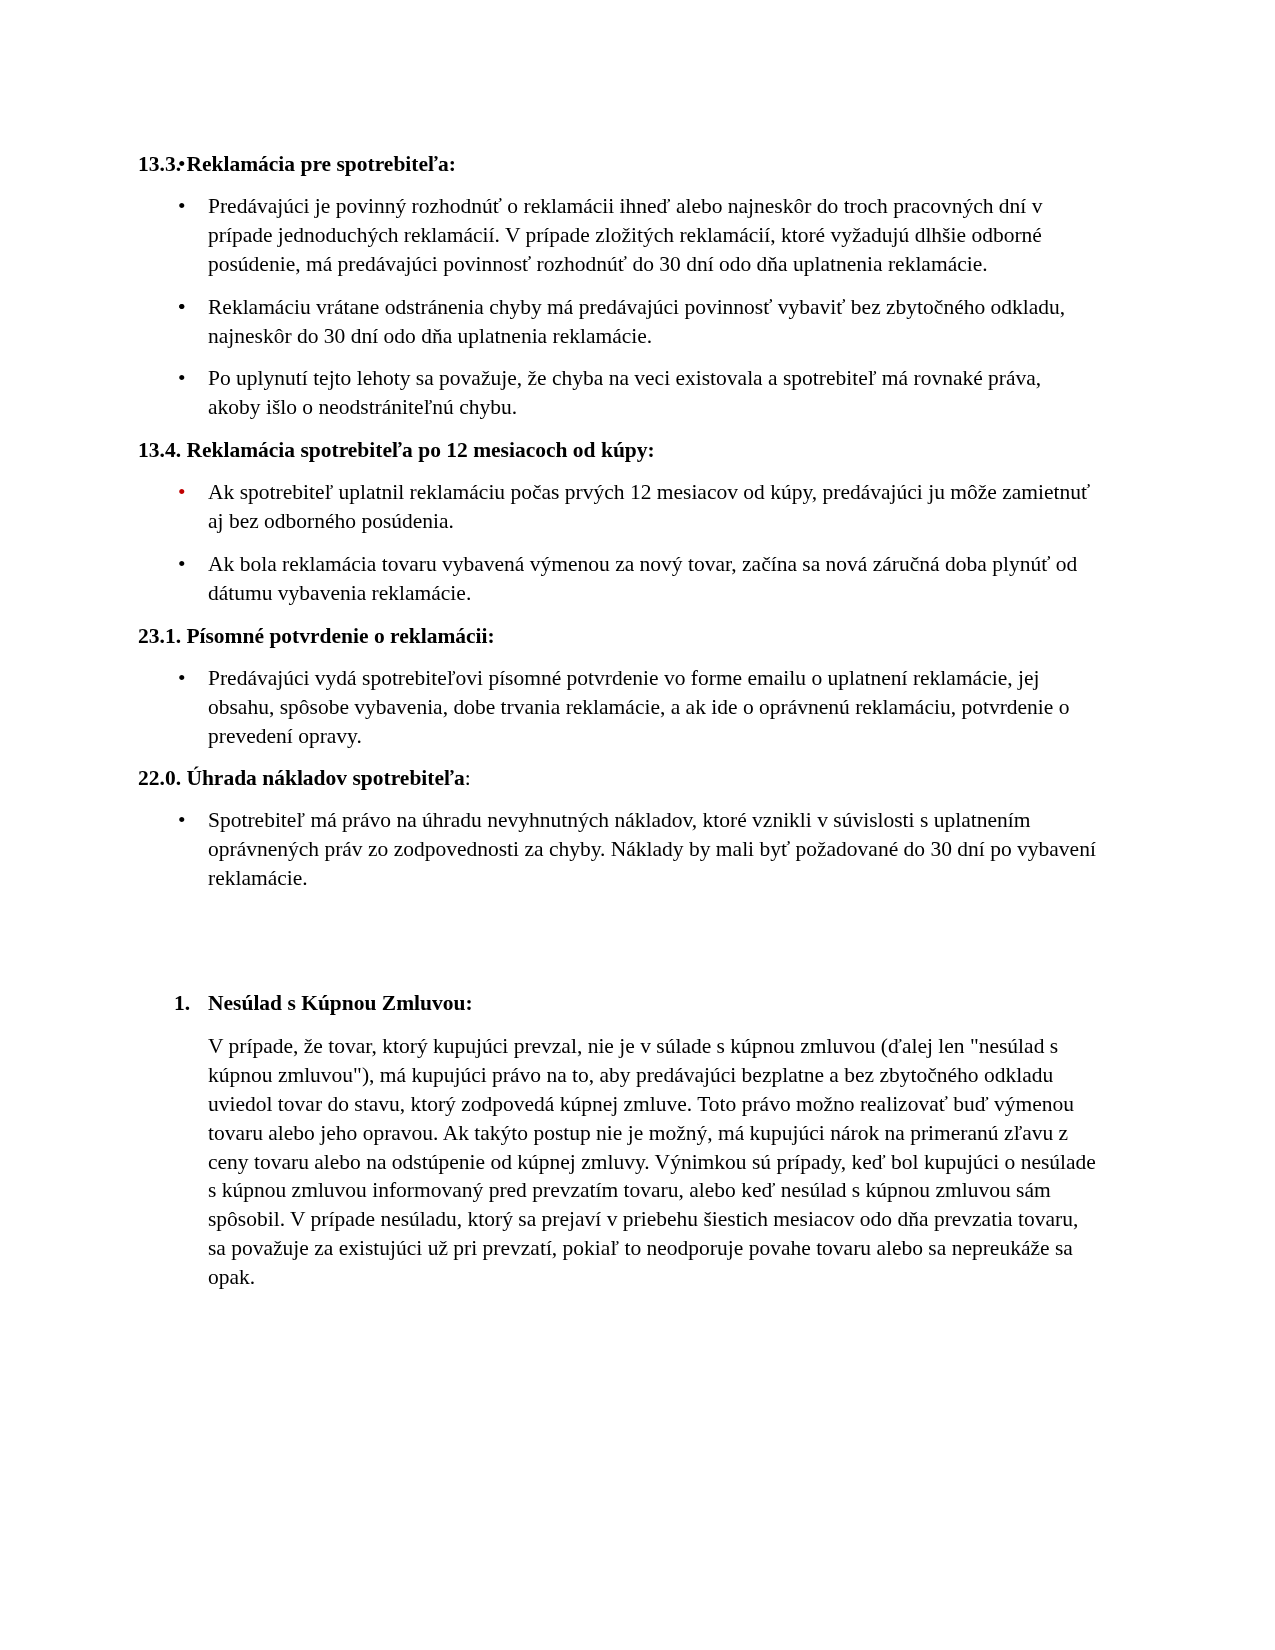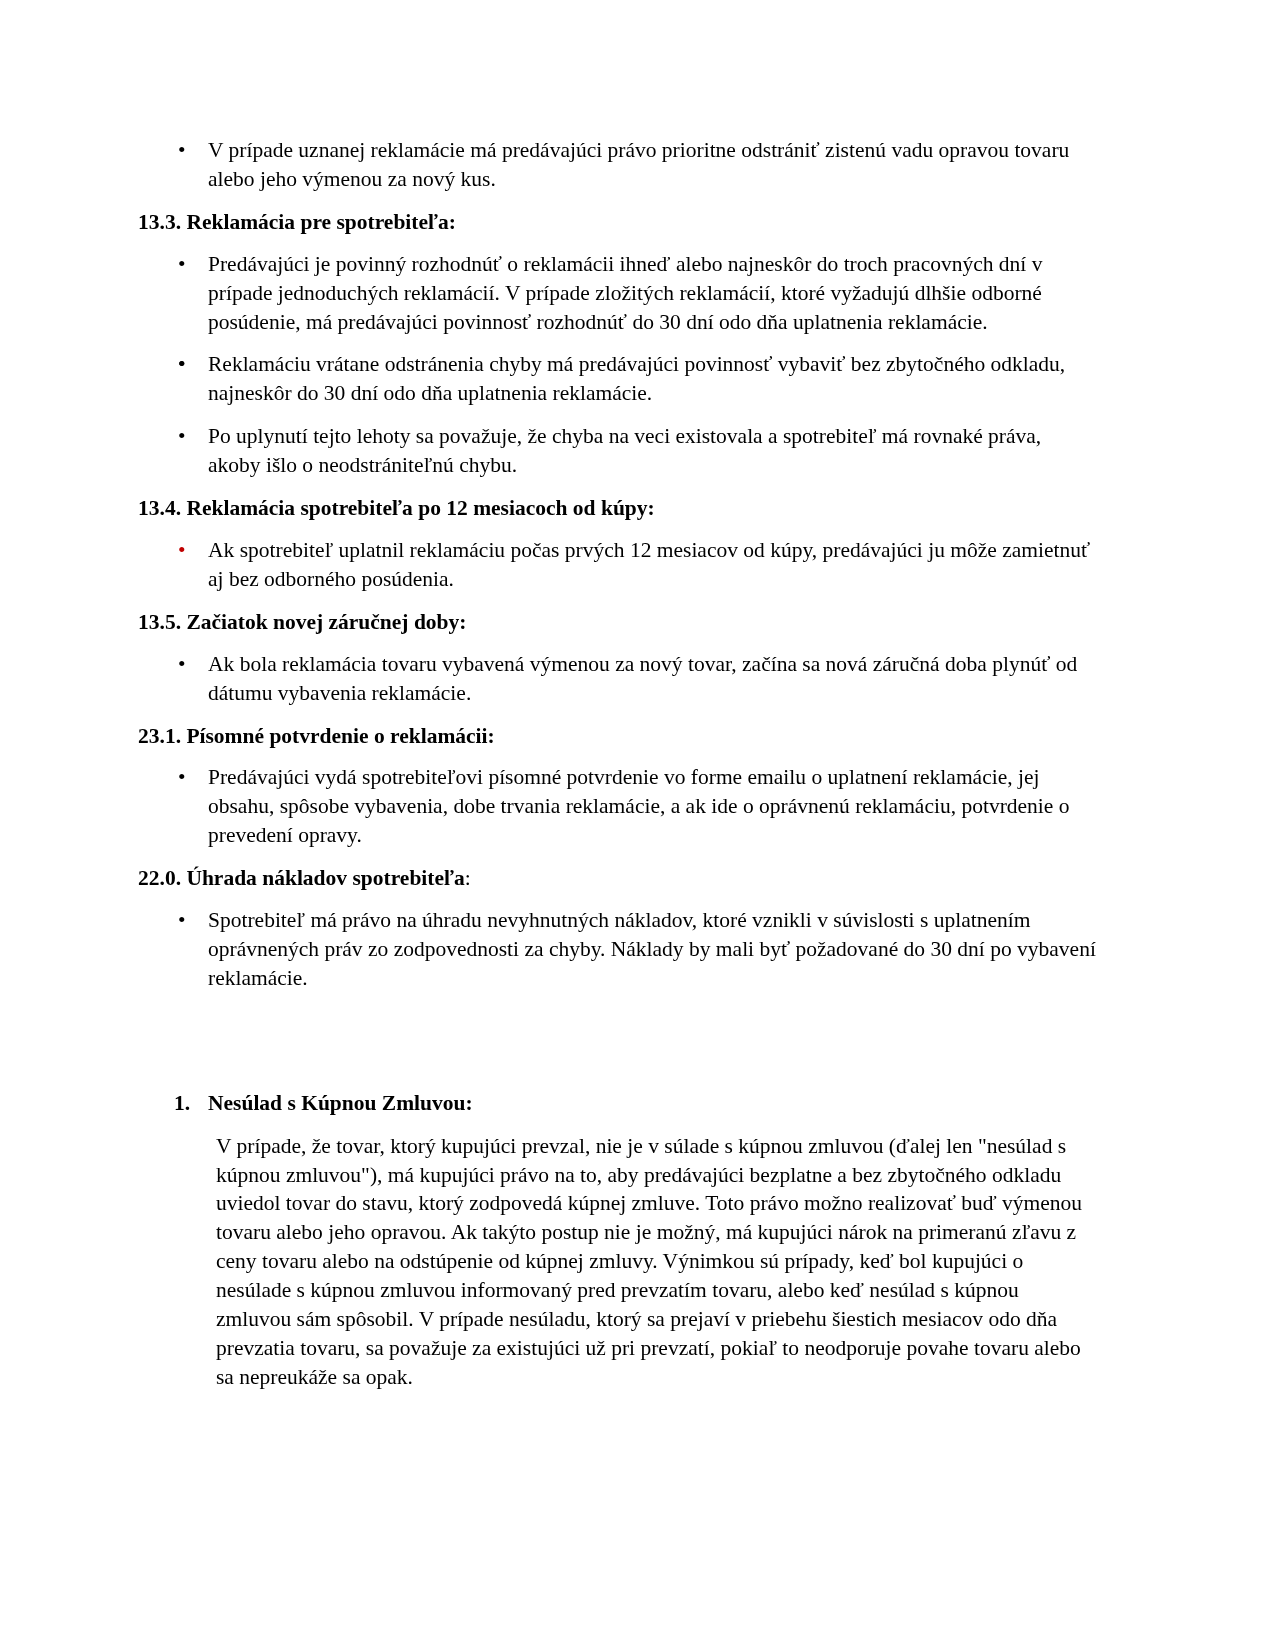--- a/index.html
+++ b/index.html
@@ -84,34 +84,33 @@
     position: absolute;
     left: 36px;
     top: 0;
     font-weight: bold;
   }
   .num-item .num-title {
     font-weight: bold;
     margin: 0 0 14px 0;
   }
   .num-item .num-body {
-    margin: 8px;
+    margin: 0;
     text-align: left;
   }
 </style>
 </head>
 <body>
 
 <div class="page">
   <div class="doc">
 
     <ul class="bullets lead-bullets">
       <li>
         <span class="bullet-mark">•</span>
-        <span>V prípade uznanej reklamácie má predávajúci právo prioritne odstrániť zistenú vadu opravou tovaru alebo jeho výmenou za nový kus.</span>
       </li>
     </ul>
 
     <div class="sec-block">
       <p class="sec-heading">
         <span>13.3.</span>
         <span>Reklamácia pre spotrebiteľa:</span>
       </p>
       <ul class="bullets">
         <li>
@@ -139,24 +138,20 @@
       </p>
       <ul class="bullets">
         <li class="red-bullet">
           <span class="bullet-mark">•</span>
           <span>Ak spotrebiteľ uplatnil reklamáciu počas prvých 12 mesiacov od kúpy, predávajúci ju môže zamietnuť aj bez odborného posúdenia.</span>
         </li>
       </ul>
     </div>
 
     <div class="sec-block">
-      <p class="sec-heading">
-        <span>13.5.</span>
-        <span>Začiatok novej záručnej doby:</span>
-      </p>
       <ul class="bullets">
         <li>
           <span class="bullet-mark">•</span>
           <span>Ak bola reklamácia tovaru vybavená výmenou za nový tovar, začína sa nová záručná doba plynúť od dátumu vybavenia reklamácie.</span>
         </li>
       </ul>
     </div>
 
     <div class="sec-block">
       <p class="sec-heading">

